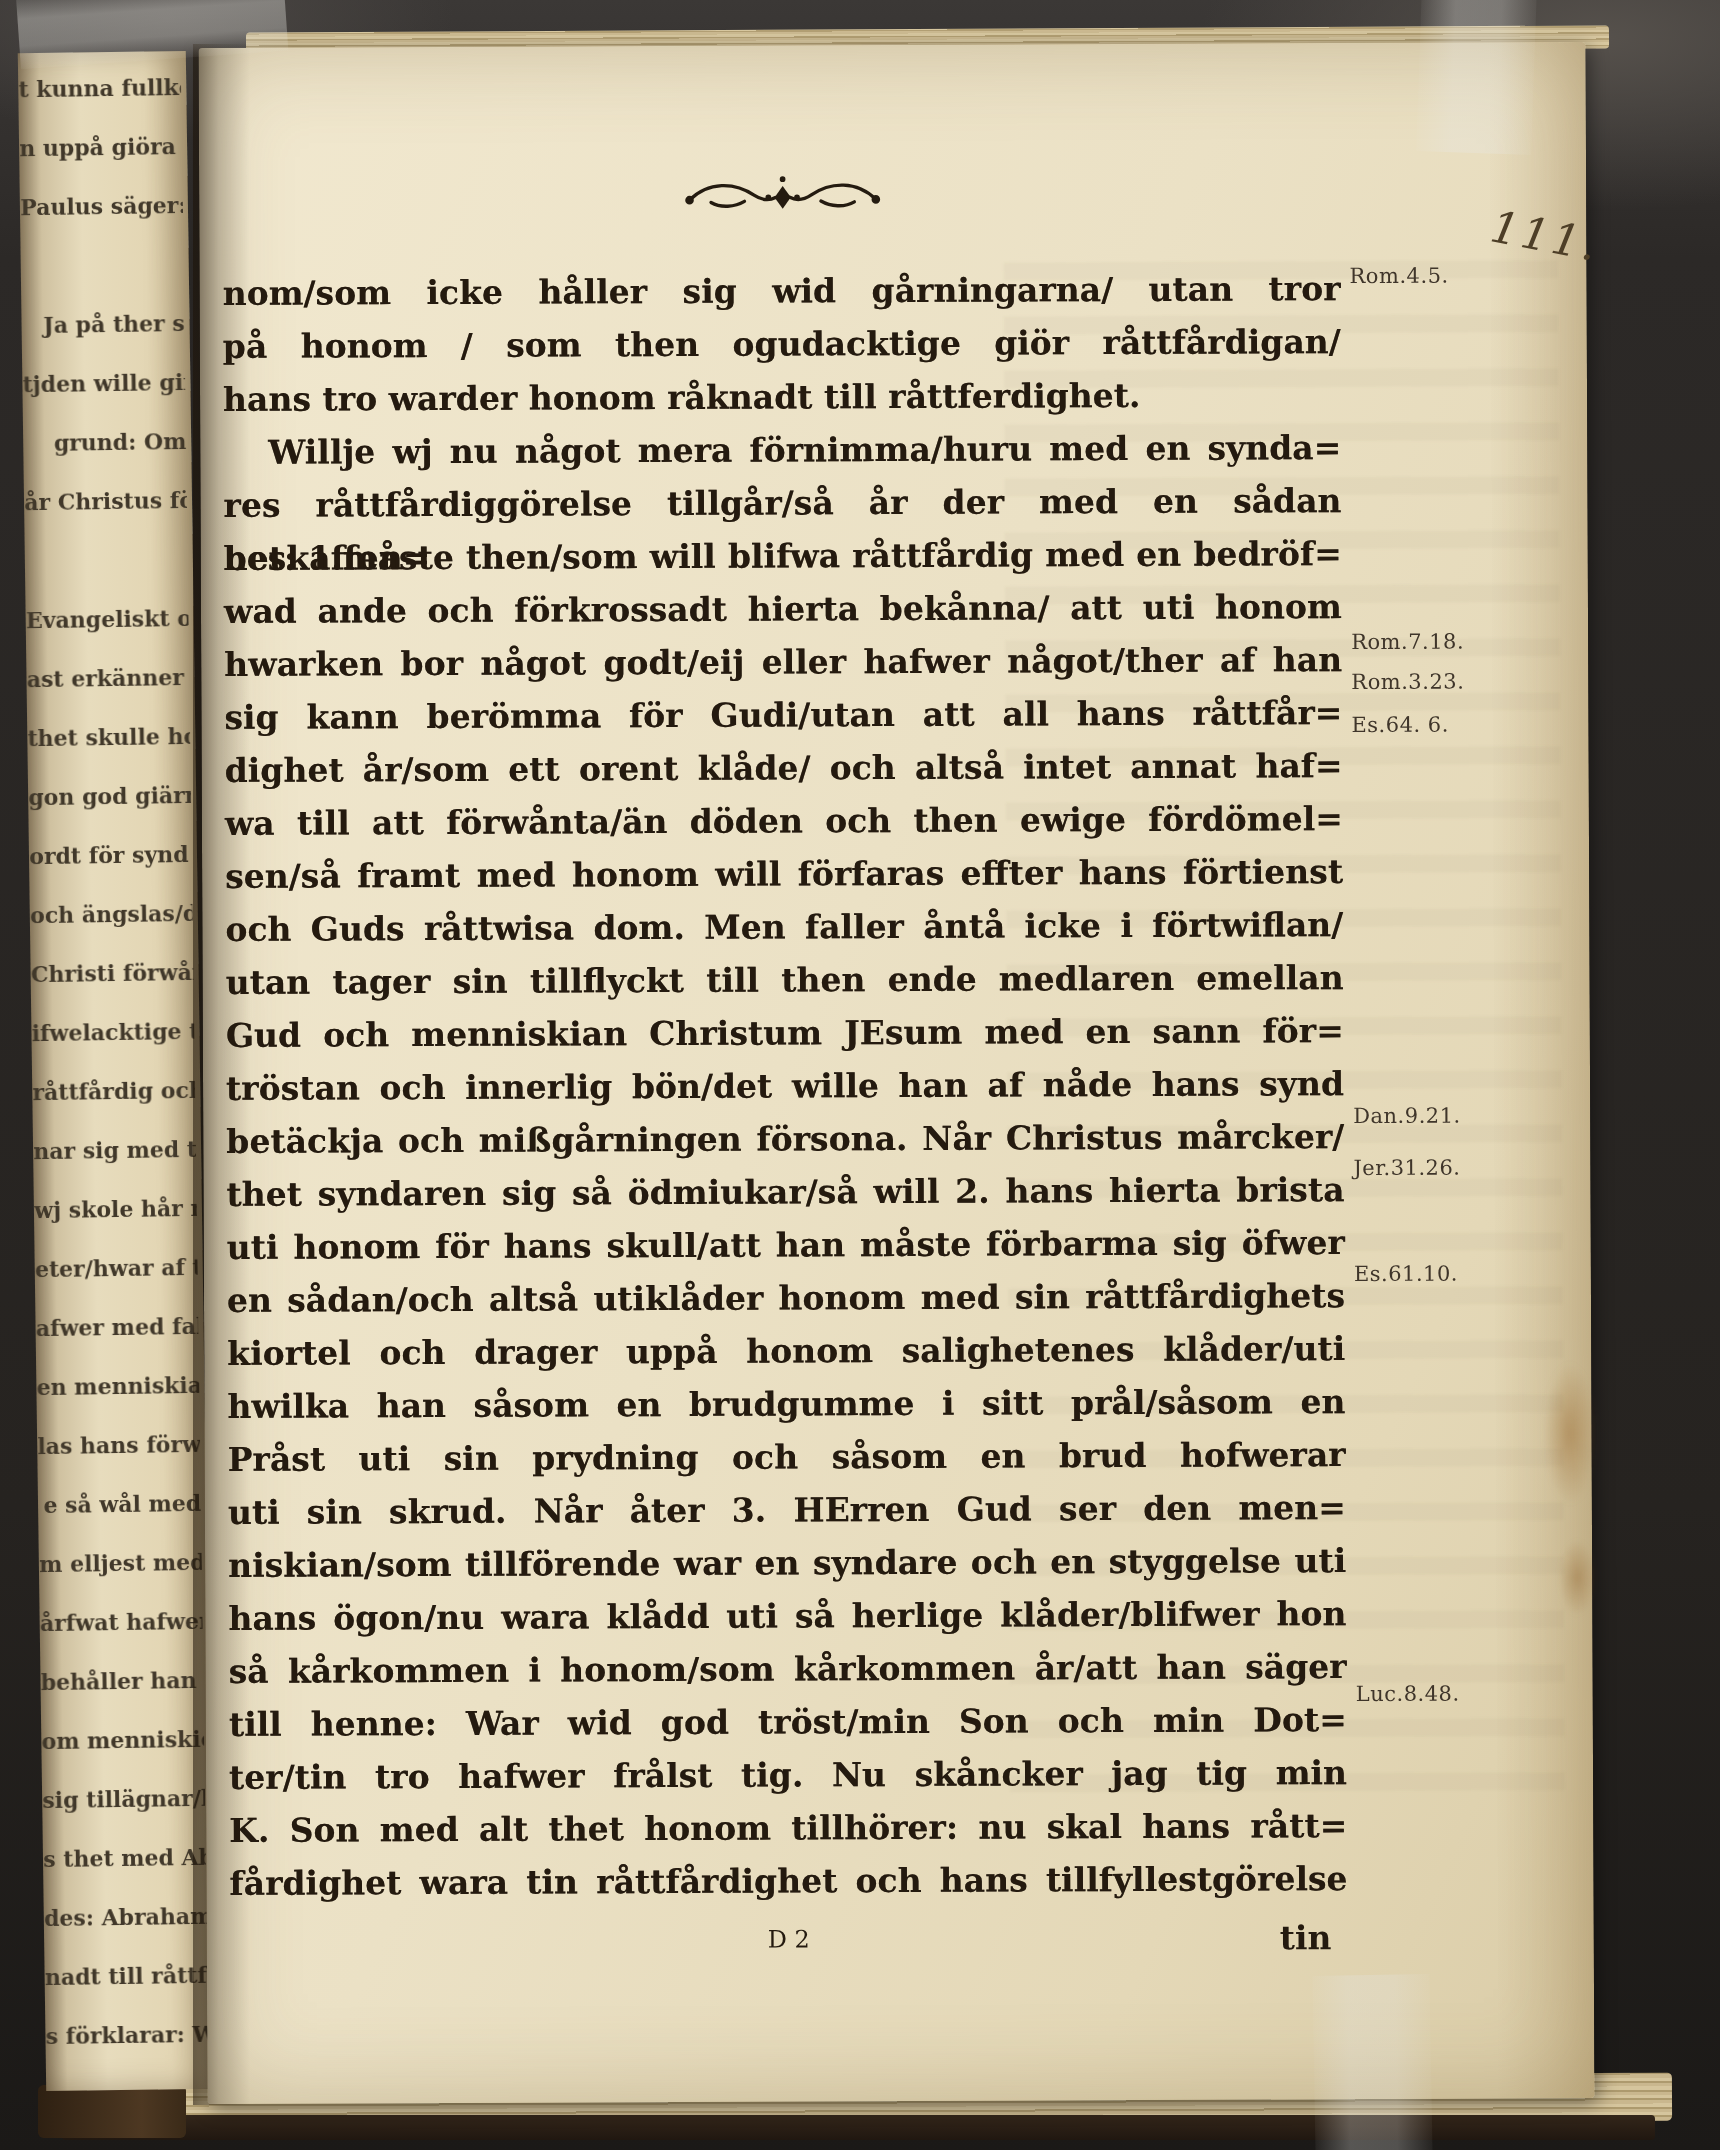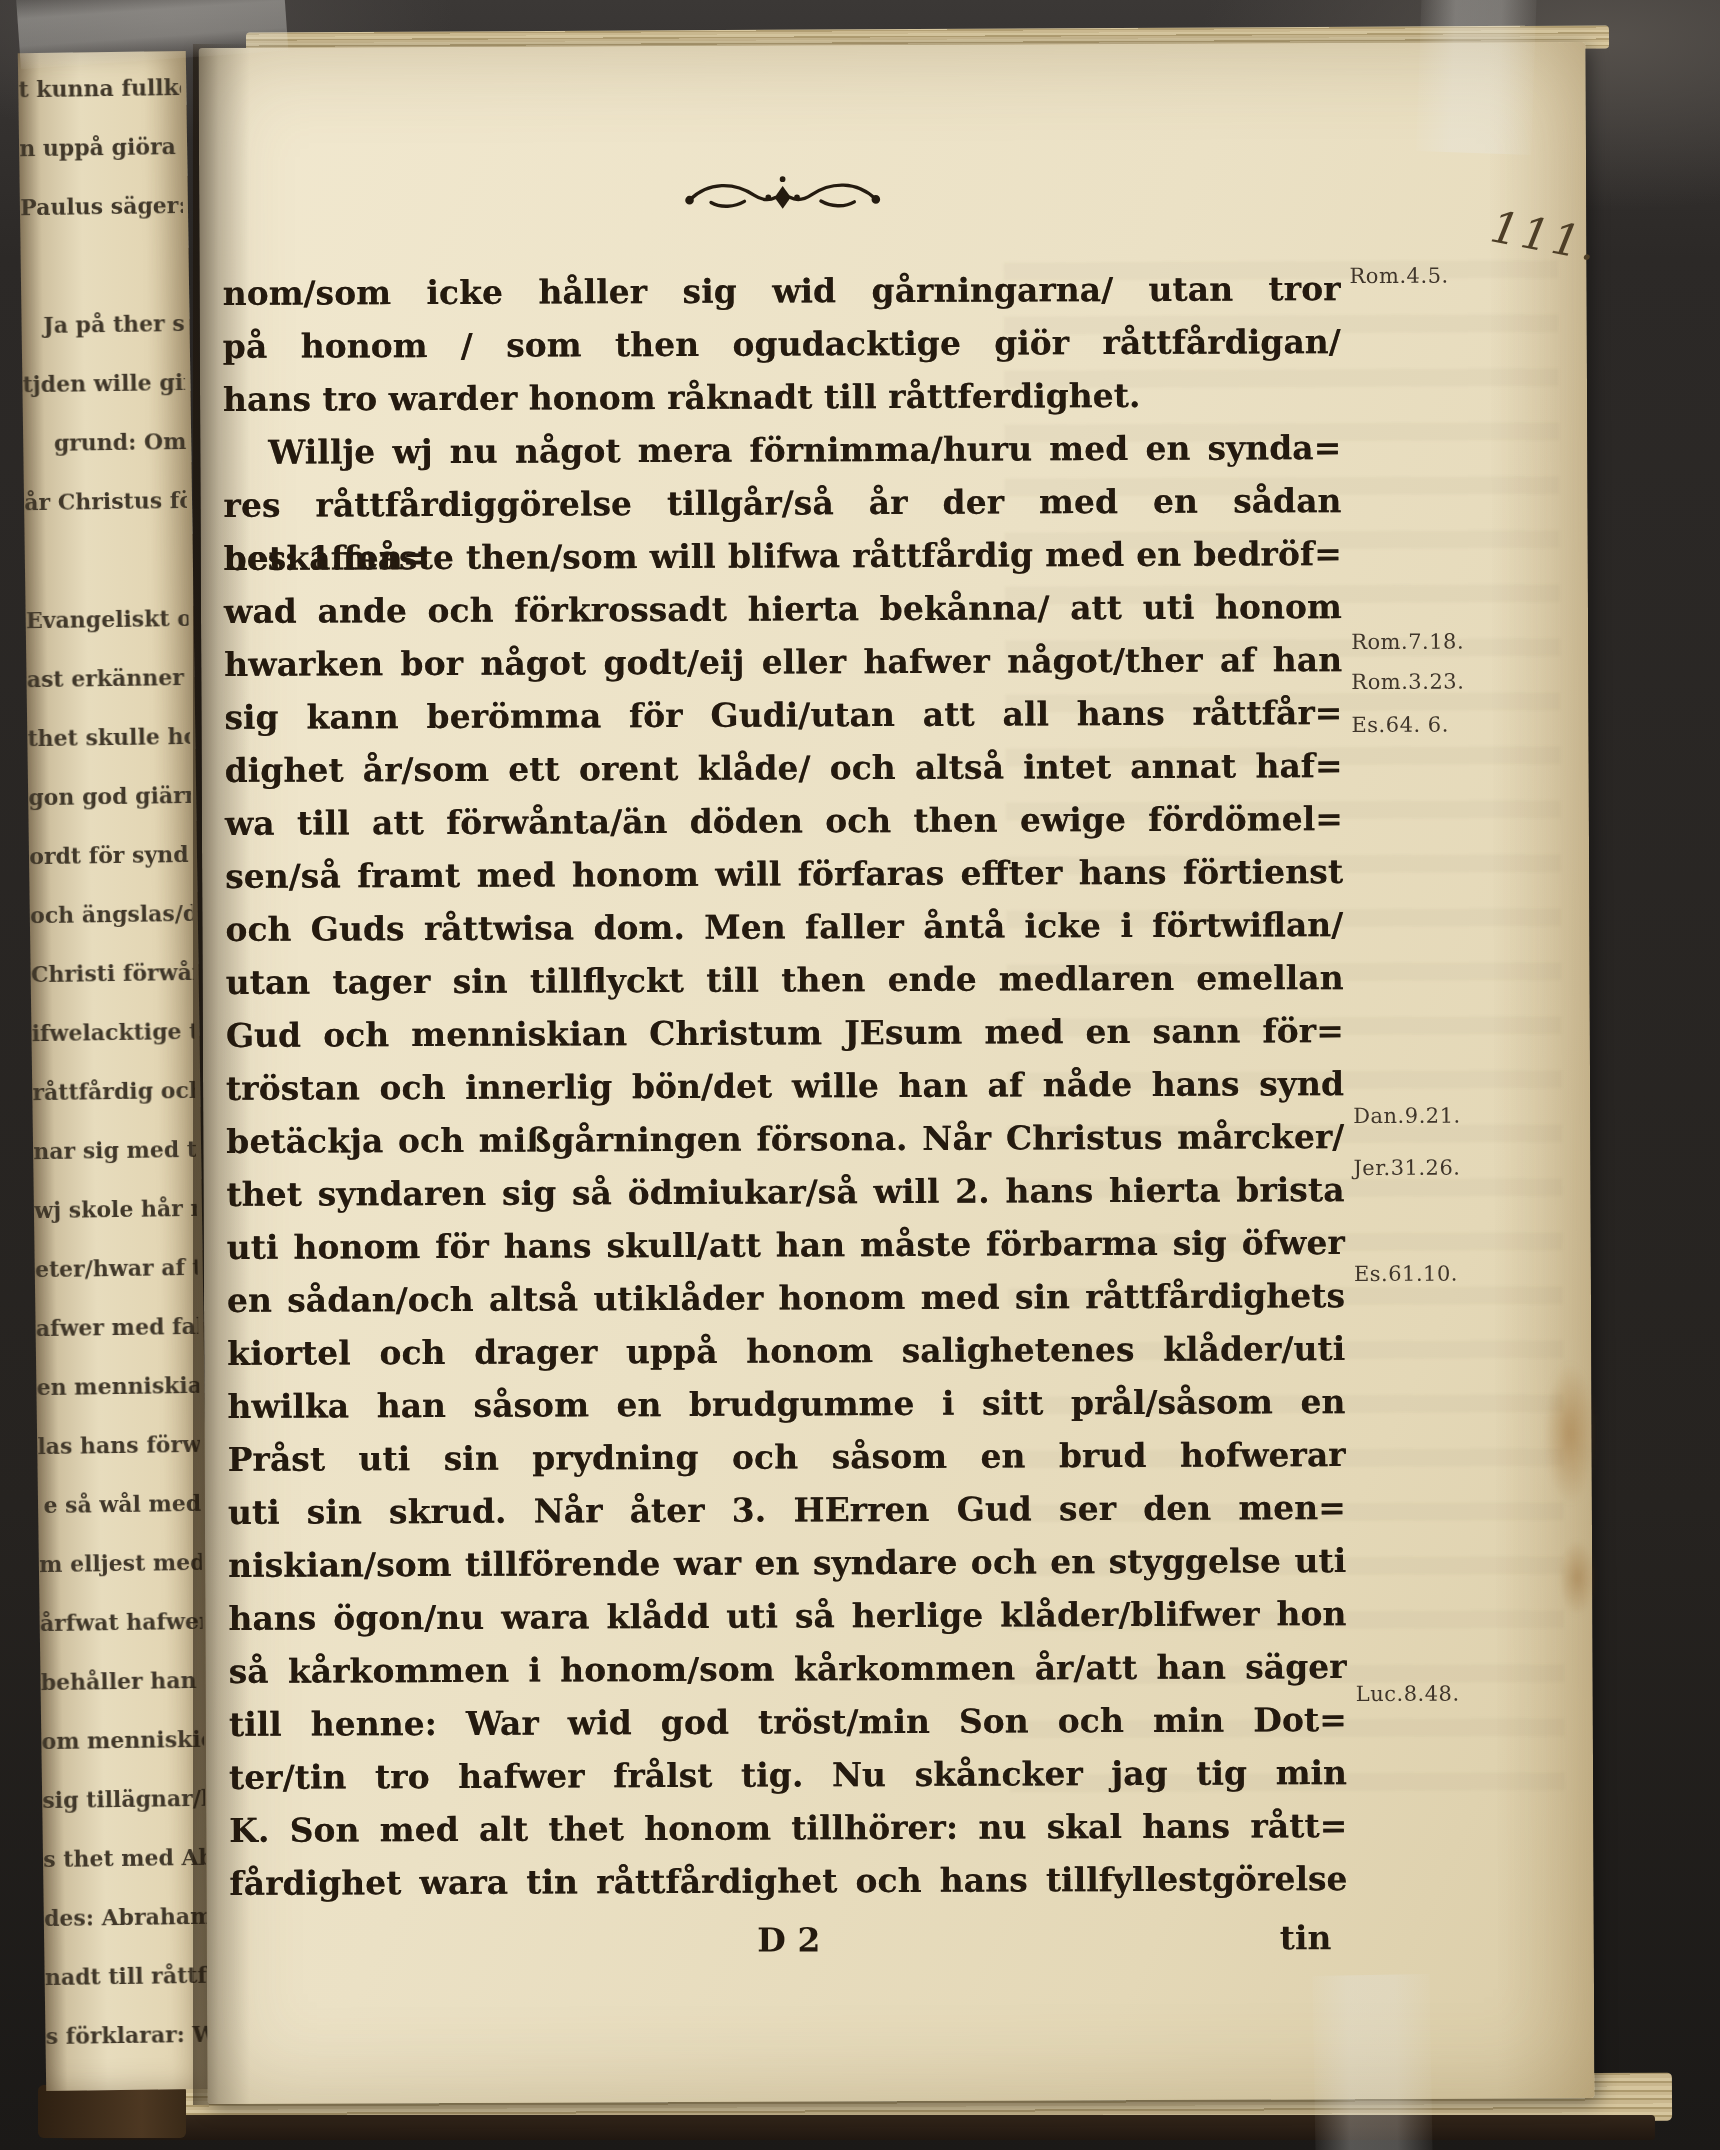--- a/index.html
+++ b/index.html
@@ -100,21 +100,21 @@
     height:53px;line-height:53px;font-size:33px;font-weight:700;color:#241a0f;
     text-align:justify;text-align-last:justify;white-space:normal;overflow:visible;
     text-shadow:0 0 0.5px rgba(36,26,15,0.55);
   }
   .tl:nth-child(3){text-align-last:left;}
   .tl:nth-child(4){text-indent:45px;}
 
   .sig-row{position:relative;height:55px;margin-top:5.7px;}
   .sig-mark{
     position:absolute;left:50%;transform:translateX(-50%);
-    font-size:33px;font-weight:700;color:#241a0f;line-height:53px;
+    font-size:24px;font-weight:400;color:#241a0f;line-height:53px;
   }
   .catchword{
     position:absolute;right:16.3px;font-size:33px;font-weight:700;color:#241a0f;line-height:53px;margin-left:24px;
   }
 
   .margin-note{
     position:absolute;left:1150px;width:239px;font-size:21px;font-weight:500;
     color:#3f352a;letter-spacing:0.5px;white-space:nowrap;
   }
 

